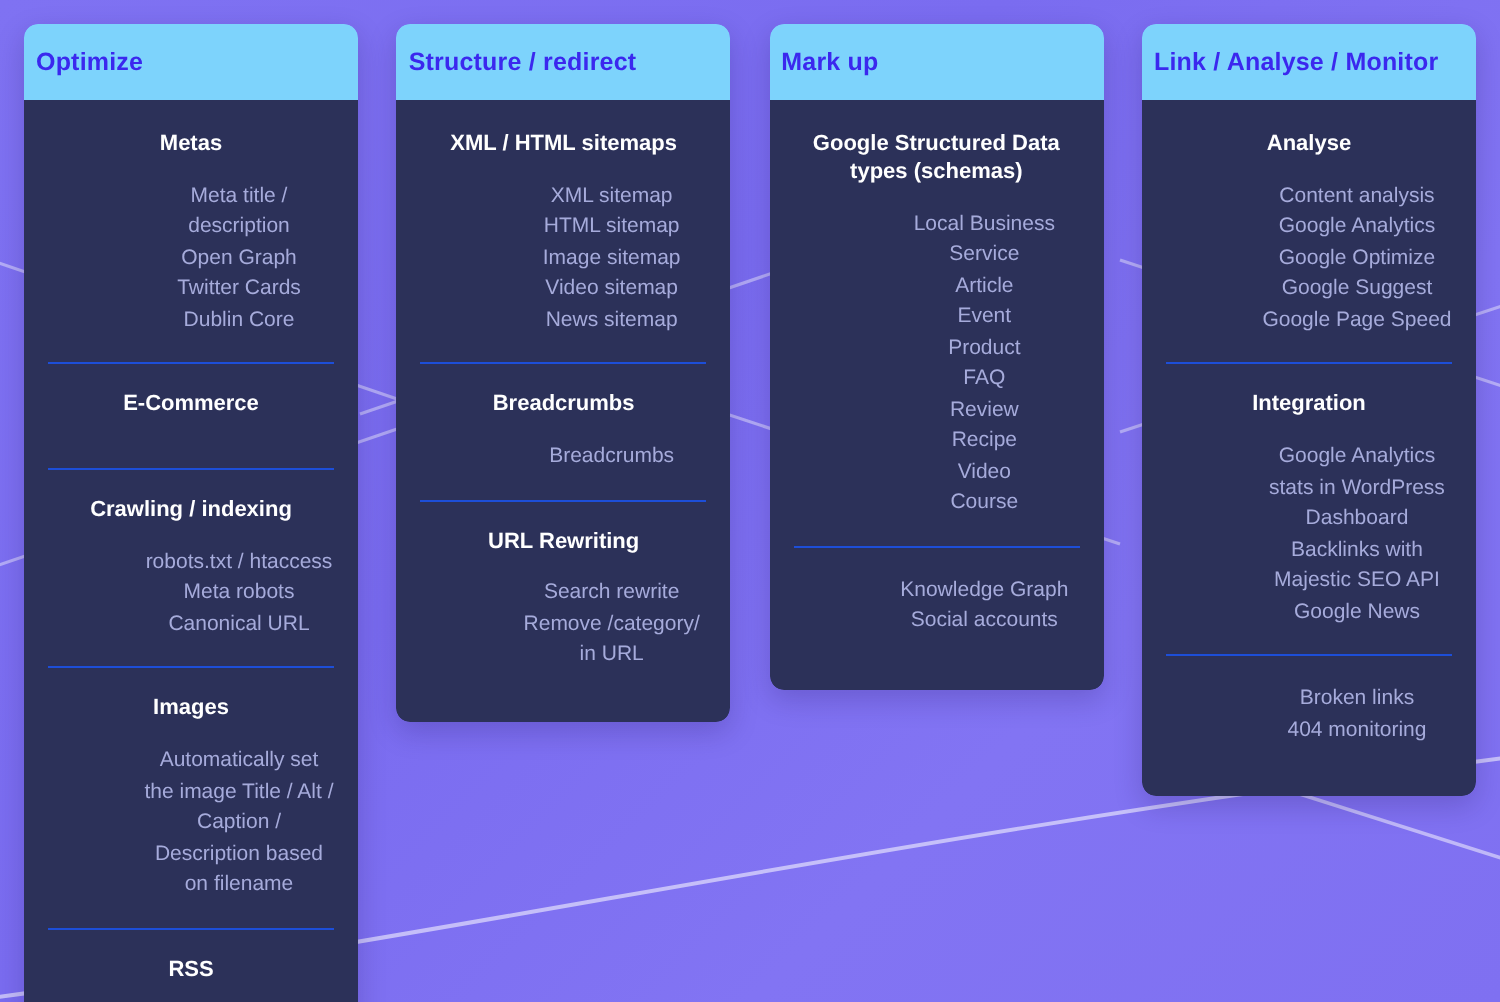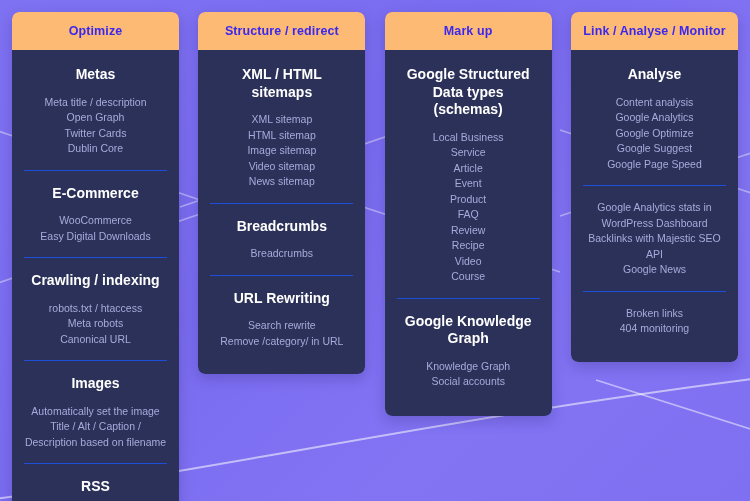--- a/index.html
+++ b/index.html
@@ -24,23 +24,23 @@
   }
   .card{
     width:167px;
     border-radius:7px;
     overflow:hidden;
     align-self:flex-start;
     box-shadow:0 5px 14px rgba(30,20,90,.22);
     display:flex; flex-direction:column;
   }
   .card-header{
-    background:#fdba74;
+    background:#7dd3fc;
     height:38px;
-    display:flex; align-items:center; justify-content:center;
+    display:flex; align-items:center; 
     border-radius:7px 7px 0 0;
   }
   .card-header-title{
     color:#3b28ee;
     font-size:12.5px;
     font-weight:bold;
     letter-spacing:.1px;
     text-align:center;
     padding:0 6px;
   }
@@ -49,32 +49,33 @@
     border-radius:0 0 7px 7px;
     padding:0 12px 12px;
   }
   .section{
     padding:14px 0 13px;
     border-top:1px solid #1d4ed8;
   }
   .section:first-child{ border-top:none; padding-top:16px; }
   .section-title{
     color:#ffffff;
-    font-size:14px;
+    font-size:11px;
     font-weight:bold;
     text-align:center;
     line-height:1.25;
     margin-bottom:11px;
   }
   .feature-list{ list-style:none; }
   .feature-item{
     color:#a6abdb;
     font-size:10.5px;
     line-height:15.5px;
     text-align:center;
+    margin-left:48px;
   }
   
   #card-markup .card-body{ padding-bottom:13px; }
 </style>
 </head>
 <body>
 
 <div id="bg-layer"></div>
 
 <svg id="bg-lines" width="750" height="501" viewBox="0 0 750 501" preserveAspectRatio="none">
@@ -107,24 +108,20 @@
         <ul class="feature-list">
           <li class="feature-item">Meta title / description</li>
           <li class="feature-item">Open Graph</li>
           <li class="feature-item">Twitter Cards</li>
           <li class="feature-item">Dublin Core</li>
         </ul>
       </div>
 
       <div class="section">
         <div class="section-title">E-Commerce</div>
-        <ul class="feature-list">
-          <li class="feature-item">WooCommerce</li>
-          <li class="feature-item">Easy Digital Downloads</li>
-        </ul>
       </div>
 
       <div class="section">
         <div class="section-title">Crawling / indexing</div>
         <ul class="feature-list">
           <li class="feature-item">robots.txt / htaccess</li>
           <li class="feature-item">Meta robots</li>
           <li class="feature-item">Canonical URL</li>
         </ul>
       </div>
@@ -198,21 +195,20 @@
           <li class="feature-item">Product</li>
           <li class="feature-item">FAQ</li>
           <li class="feature-item">Review</li>
           <li class="feature-item">Recipe</li>
           <li class="feature-item">Video</li>
           <li class="feature-item">Course</li>
         </ul>
       </div>
 
       <div class="section">
-        <div class="section-title">Google Knowledge Graph</div>
         <ul class="feature-list">
           <li class="feature-item">Knowledge Graph</li>
           <li class="feature-item">Social accounts</li>
         </ul>
       </div>
 
     </div>
   </div>
 
   <div class="card" id="card-link">
@@ -226,20 +222,21 @@
         <ul class="feature-list">
           <li class="feature-item">Content analysis</li>
           <li class="feature-item">Google Analytics</li>
           <li class="feature-item">Google Optimize</li>
           <li class="feature-item">Google Suggest</li>
           <li class="feature-item">Google Page Speed</li>
         </ul>
       </div>
 
       <div class="section">
+        <div class="section-title">Integration</div>
         <ul class="feature-list">
           <li class="feature-item">Google Analytics stats in WordPress Dashboard</li>
           <li class="feature-item">Backlinks with Majestic SEO API</li>
           <li class="feature-item">Google News</li>
         </ul>
       </div>
 
       <div class="section">
         <ul class="feature-list">
           <li class="feature-item">Broken links</li>

